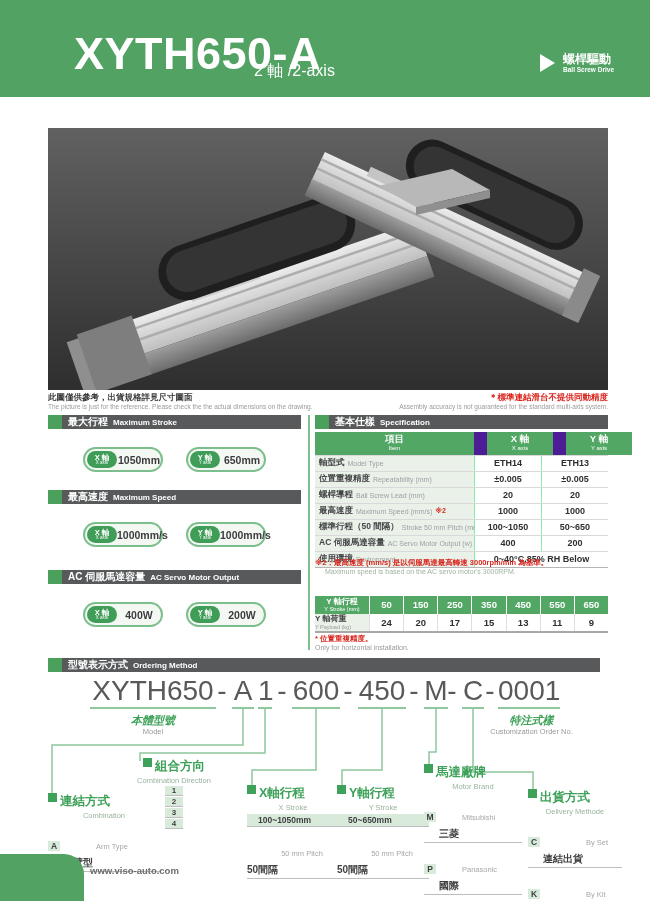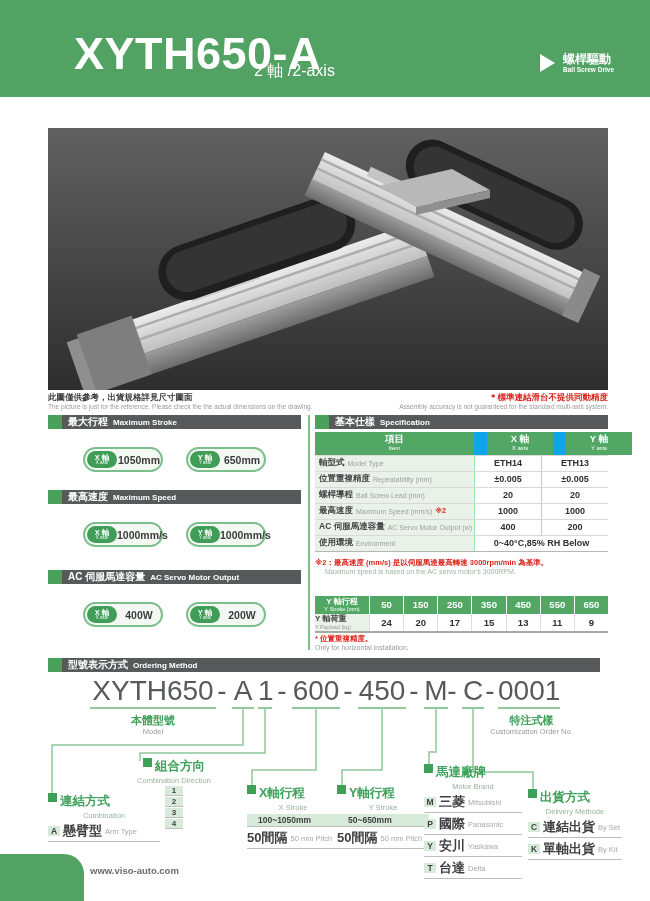--- a/index.html
+++ b/index.html
@@ -36,21 +36,21 @@
   .pill{position:absolute;width:80px;height:25px;border:2px solid #7CBE8C;border-radius:14px;
         background:#F4F8F3;box-sizing:border-box;display:flex;align-items:center;}
   .pill-axis{width:30px;height:17px;margin-left:2px;background:#3F9D58;border-radius:9px;color:#fff;
         display:flex;flex-direction:column;align-items:center;justify-content:center;line-height:1;flex:none;}
   .pa-cn{font-size:7.5px;font-weight:bold;}
   .pa-en{font-size:4.5px;}
   .pill-value{flex:1;text-align:center;font-size:10.5px;font-weight:bold;color:#3c3c3e;}
 
   
   .spec-table{position:absolute;left:315px;top:432px;width:293px;border-bottom:1px solid #b5b5b5;}
-  .spec-head{display:grid;grid-template-columns:159px 66px 66px;column-gap:1px;background:#0ea5e9;gap:13px;}
+  .spec-head{display:grid;grid-template-columns:159px 66px 66px;column-gap:1px;background:#4c1d95;gap:13px;}
   .sh-cell{background:#52A765;color:#fff;text-align:center;padding:2px 0 3px;line-height:1.15;}
   .sh-cn{font-size:9.5px;font-weight:bold;}
   .sh-en{font-size:6px;}
   .spec-row{display:grid;grid-template-columns:159px 66px 66px;column-gap:1px;background:#86efac;
             border-top:1px solid #d9d9d9;height:15px;}
   .spec-row:first-of-type{border-top:none;}
   .sr-item{background:#E9F1E9;display:flex;align-items:center;gap:3px;padding-left:4px;overflow:hidden;white-space:nowrap;}
   .sr-cn{font-size:8.5px;font-weight:bold;color:#444446;}
   .sr-en{font-size:7px;color:#a0a0a2;}
   .sr-note{font-size:7px;font-weight:bold;color:#D9251C;}
@@ -75,33 +75,33 @@
   .pr-val{background:#fff;display:flex;align-items:center;justify-content:center;
           font-size:9.5px;font-weight:bold;color:#2f2f31;}
   .pfn-cn{position:absolute;left:315px;top:634px;font-size:7.5px;font-weight:bold;color:#D9251C;}
   .pfn-en{position:absolute;left:315px;top:644px;font-size:7px;color:#9a9a9c;}
 
   
   .seg{position:absolute;top:676px;height:31px;line-height:30px;text-align:center;font-size:28px;
        color:#58595B;border-bottom:2px solid #8FC89C;}
   .segdash{position:absolute;top:676px;height:31px;line-height:30px;text-align:center;font-size:28px;color:#58595B;width:10px;}
   .olabel{position:absolute;text-align:center;line-height:1.3;}
-  .ol-cn{font-size:11px;font-weight:bold;color:#3EA159;}
+  .ol-cn{font-size:11px;font-weight:bold;color:#3EA159;font-style:italic;}
   .ol-en{font-size:7.5px;color:#9a9a9c;}
   .conn{position:absolute;left:0;top:0;width:650px;height:901px;pointer-events:none;}
 
   .ocol{position:absolute;font-size:9px;}
   .ocol-hd{display:flex;gap:3px;}
   .ohd-sq{width:9px;height:9px;background:#3EA159;flex:none;}
   .ohd-cn{font-size:12.5px;font-weight:bold;color:#3EA159;white-space:nowrap;}
   .ohd-en{font-size:7.5px;color:#9ab39e;text-align:center;margin-top:1px;}
   .orow{display:flex;align-items:center;gap:3px;border-bottom:1px solid #bdbdbd;padding:1px 0;margin-top:1px;}
   .code{background:#D8EADA;color:#3f3f41;font-weight:bold;font-size:8.5px;min-width:12px;height:10px;
         display:flex;align-items:center;justify-content:center;flex:none;}
-  .orow-cn{font-size:13px;font-weight:bold;color:#3f3f41;white-space:nowrap;}
+  .orow-cn{font-size:10px;font-weight:bold;color:#3f3f41;white-space:nowrap;margin-top:34px;}
   .orow-en{font-size:7.5px;color:#a8a8aa;white-space:nowrap;}
   .numbox{background:#D8EADA;color:#3f3f41;font-weight:bold;font-size:8px;width:18px;height:9px;
         display:flex;align-items:center;justify-content:center;border-bottom:1px solid #bdbdbd;margin:1px auto 0;}
   .rangebox{background:#D8EADA;font-size:8.5px;font-weight:bold;color:#3f3f41;padding:1px 11px;
         border-bottom:1px solid #bdbdbd;margin-top:2px;}
 
   
   .foot-green{position:absolute;left:0;top:854px;width:84px;height:47px;background:#52A263;border-radius:0 20px 0 0;}
   .foot-url{position:absolute;left:90px;top:865px;font-size:9.5px;font-weight:bold;color:#6b6b6d;}
 </style>
@@ -290,20 +290,28 @@
       <div class="sr-item">
           <span class="sr-cn">最高速度</span>
           <span class="sr-en">Maximum Speed (mm/s)</span>
           <span class="sr-note">※2</span>
         </div>
       <div class="sr-val">1000</div>
       <div class="sr-val">1000</div>
     </div>
     <div class="spec-row">
       <div class="sr-item">
+          <span class="sr-cn">標準行程（50 間隔）</span>
+          <span class="sr-en">Stroke 50 mm Pitch (mm)</span>
+        </div>
+      <div class="sr-val">100~1050</div>
+      <div class="sr-val">50~650</div>
+    </div>
+    <div class="spec-row">
+      <div class="sr-item">
           <span class="sr-cn">AC 伺服馬達容量</span>
           <span class="sr-en">AC Servo Motor Output (w)</span>
         </div>
       <div class="sr-val">400</div>
       <div class="sr-val">200</div>
     </div>
     <div class="spec-row">
       <div class="sr-item">
           <span class="sr-cn">使用環境</span>
           <span class="sr-en">Environment</span>

